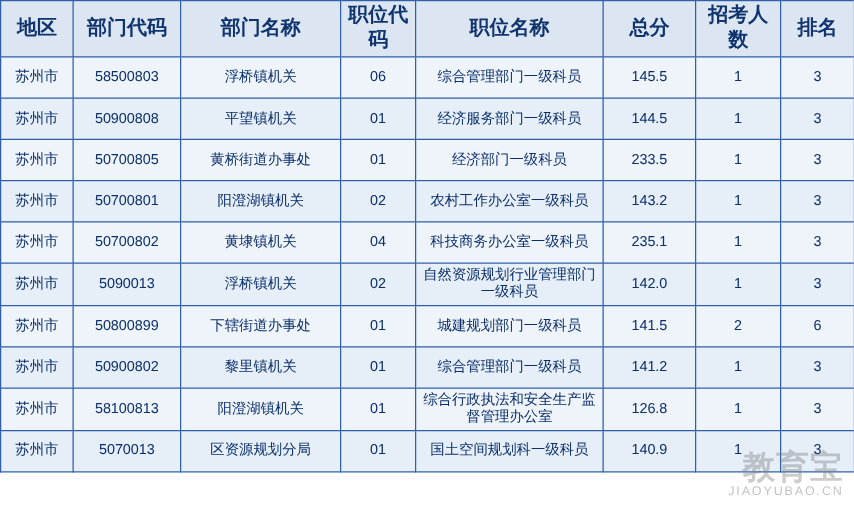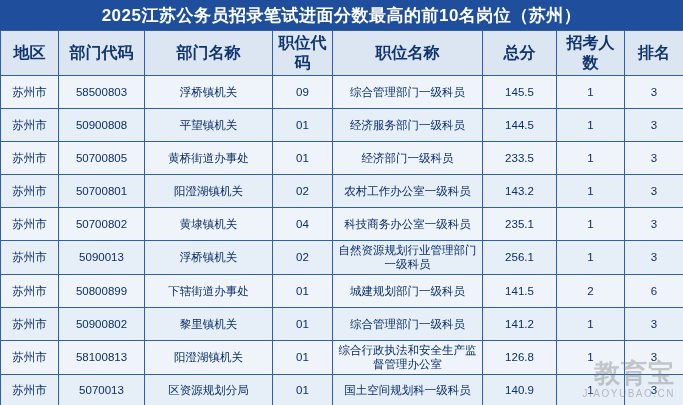--- a/index.html
+++ b/index.html
@@ -94,23 +94,20 @@
     color: rgba(120, 120, 120, 0.45);
     letter-spacing: 1.5px;
     margin-top: 2px;
   }
 </style>
 </head>
 <body>
 
 <div class="page">
 
-  <div class="title-bar">
-    <span class="title-text">2025江苏公务员招录笔试进面分数最高的前10名岗位（苏州）</span>
-  </div>
 
   <table class="data">
     <colgroup>
       <col class="col-region">
       <col class="col-deptcode">
       <col class="col-deptname">
       <col class="col-poscode">
       <col class="col-posname">
       <col class="col-total">
       <col class="col-hire">
@@ -126,21 +123,21 @@
         <th>总分</th>
         <th>招考人数</th>
         <th>排名</th>
       </tr>
     </thead>
     <tbody>
       <tr>
         <td>苏州市</td>
         <td>58500803</td>
         <td>浮桥镇机关</td>
-        <td>09</td>
+        <td>06</td>
         <td>综合管理部门一级科员</td>
         <td>145.5</td>
         <td>1</td>
         <td>3</td>
       </tr>
       <tr>
         <td>苏州市</td>
         <td>50900808</td>
         <td>平望镇机关</td>
         <td>01</td>
@@ -178,21 +175,21 @@
         <td>235.1</td>
         <td>1</td>
         <td>3</td>
       </tr>
       <tr>
         <td>苏州市</td>
         <td>5090013</td>
         <td>浮桥镇机关</td>
         <td>02</td>
         <td>自然资源规划行业管理部门一级科员</td>
-        <td>256.1</td>
+        <td>142.0</td>
         <td>1</td>
         <td>3</td>
       </tr>
       <tr>
         <td>苏州市</td>
         <td>50800899</td>
         <td>下辖街道办事处</td>
         <td>01</td>
         <td>城建规划部门一级科员</td>
         <td>141.5</td>

